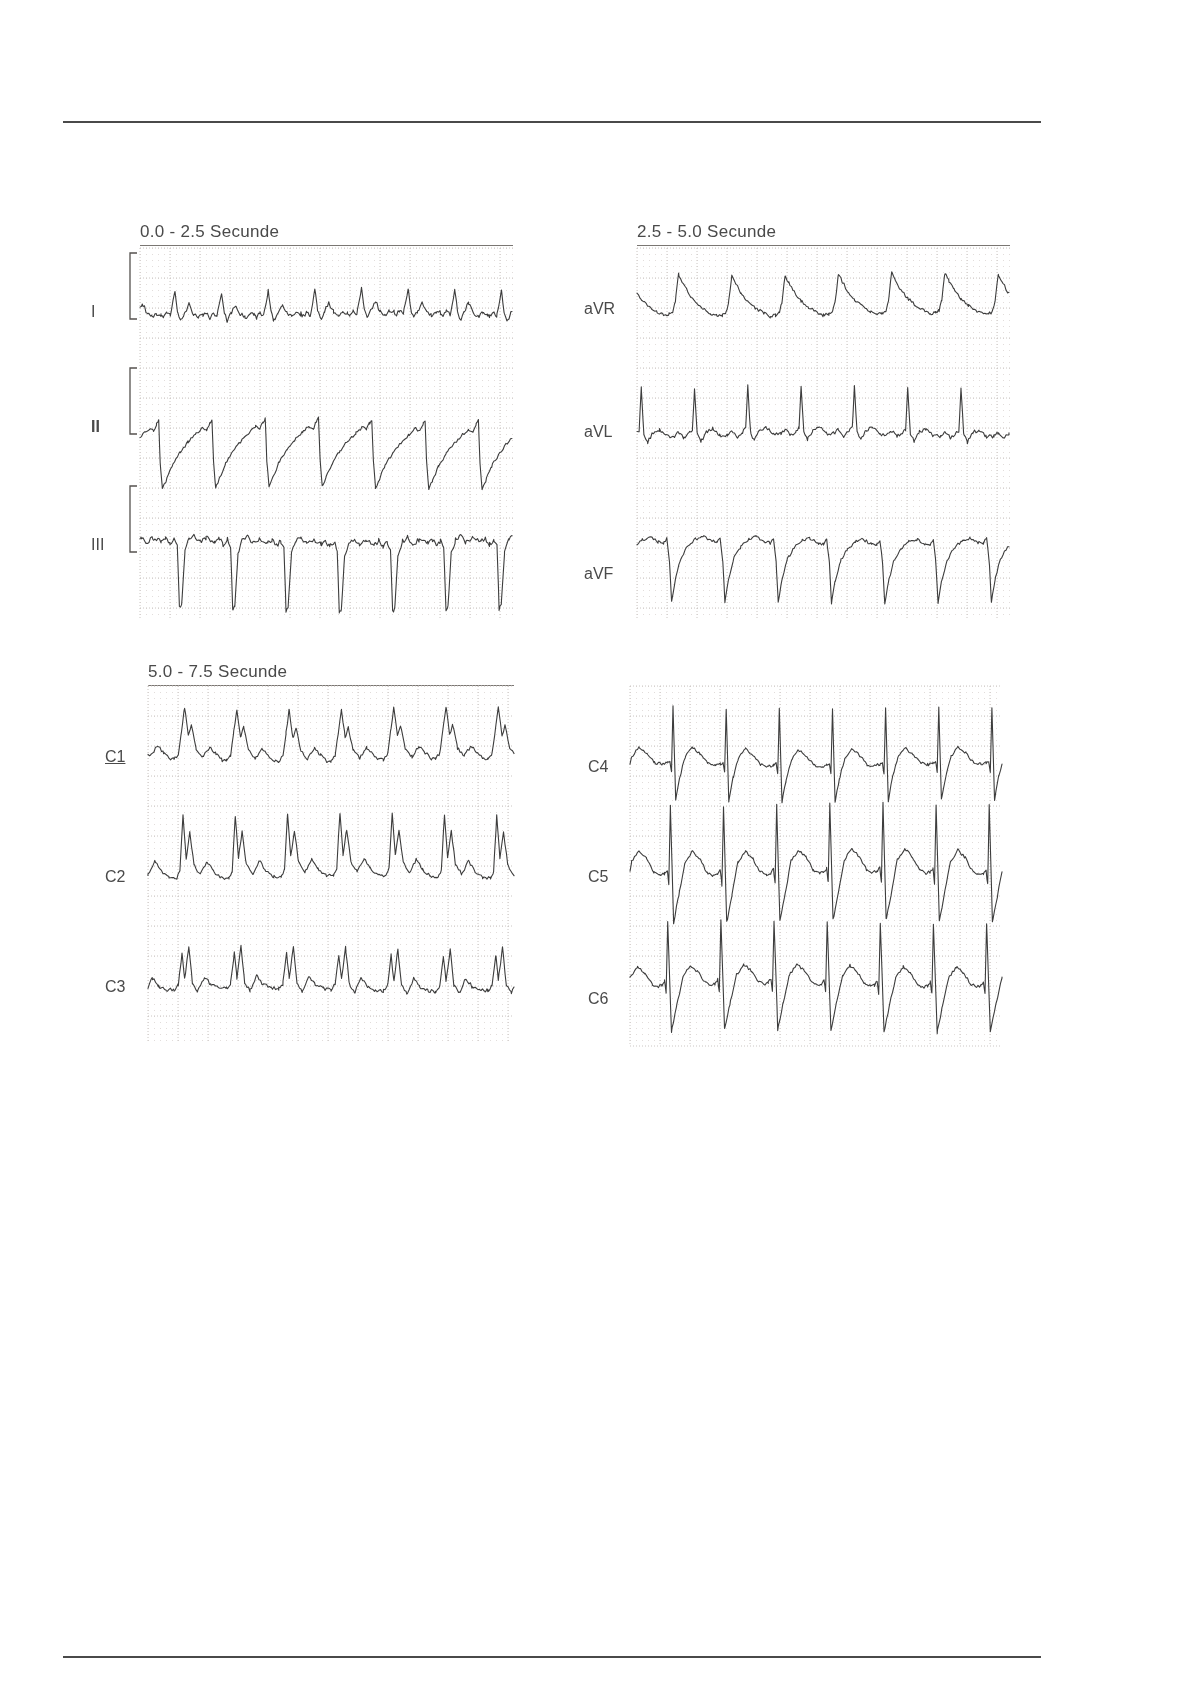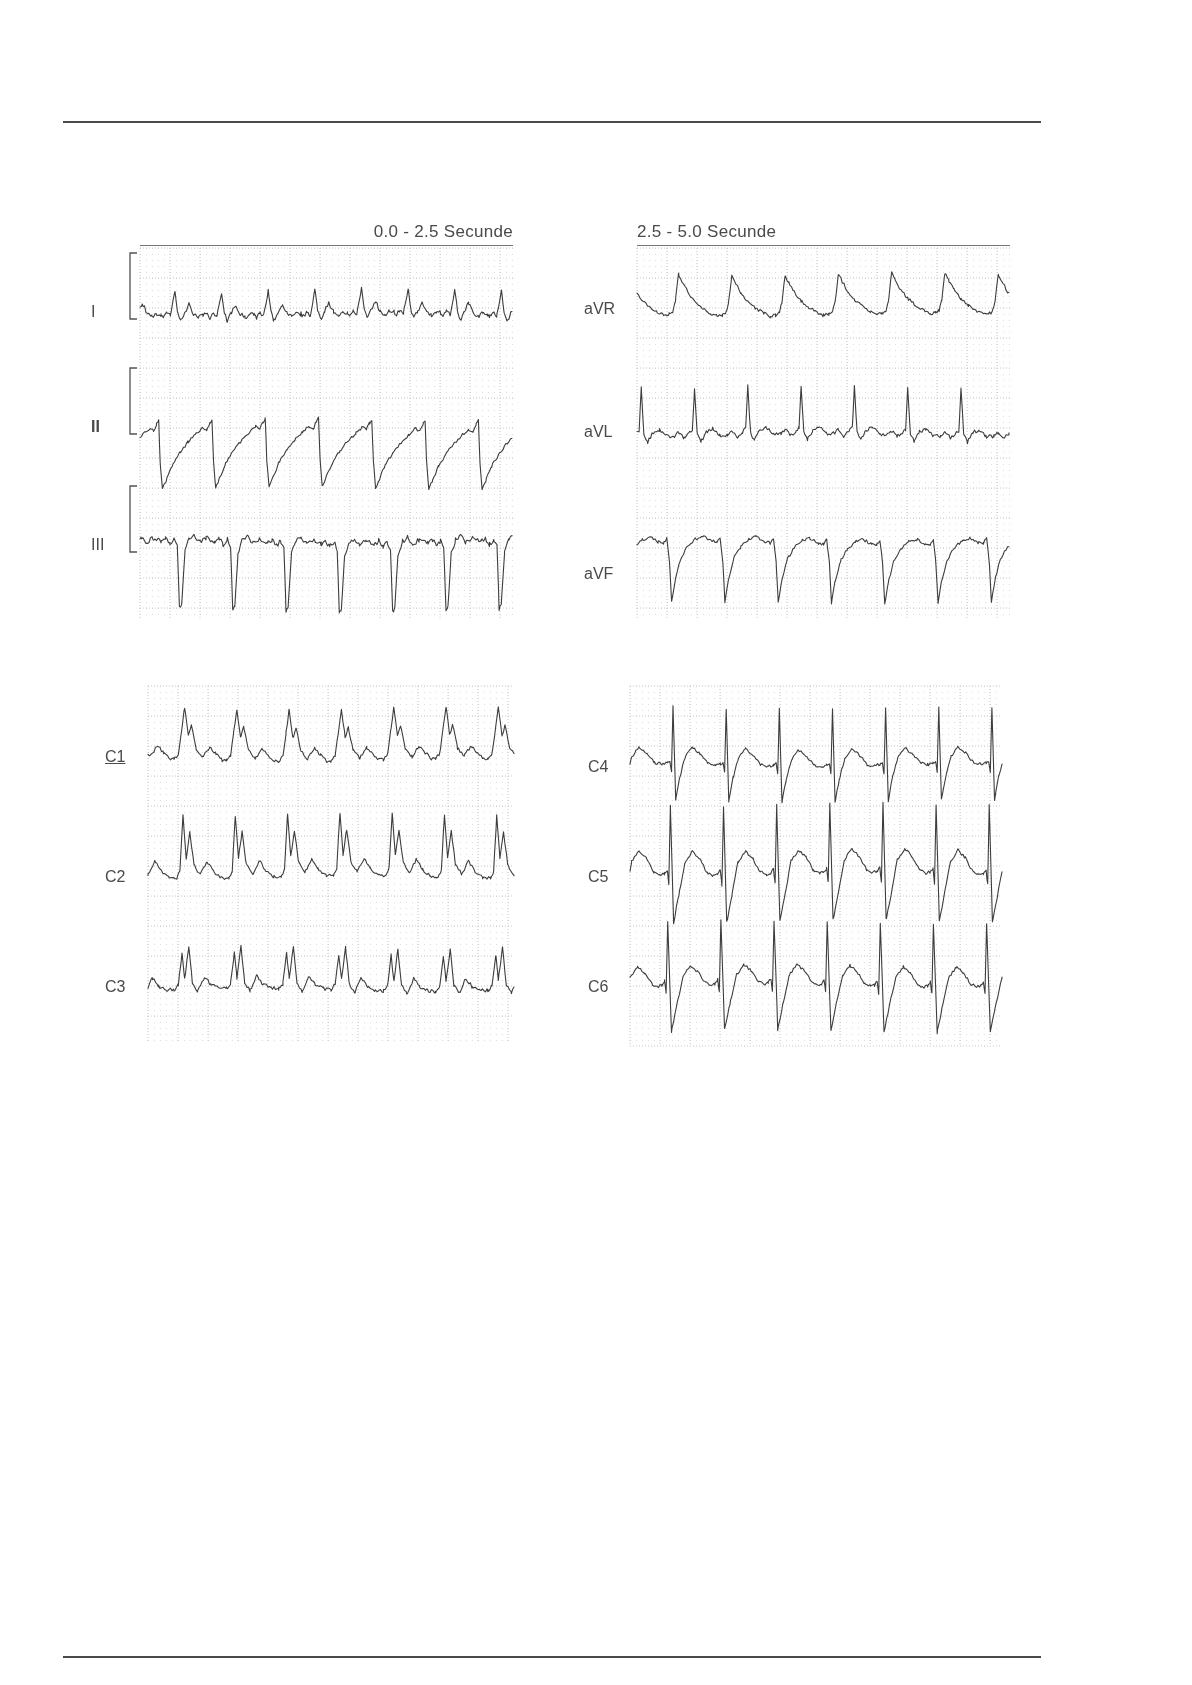--- a/index.html
+++ b/index.html
@@ -27,21 +27,21 @@
   .labels { position: absolute; left: 0; top: 0; }
   .lead-label { position: absolute; font-size: 16px; color: #4a4a4a; white-space: nowrap; }
 </style>
 </head>
 <body>
 
 <div class="rule" style="left:63px; top:121px; width:978px;"></div>
 <div class="rule" style="left:63px; top:1656px; width:978px;"></div>
 
 <div class="quadrant" style="left:85px; top:222px; width:440px; height:410px;">
-  <div class="q-title" style="left:55px; top:0; width:373px;text-align:right;">0.0 - 2.5 Secunde</div>
+  <div class="q-title" style="left:55px; top:0; width:373px;">0.0 - 2.5 Secunde</div>
   <svg class="ecg" width="373" height="372" style="left:55px; top:26px;">
       <defs>
         <pattern id="dots0" width="6" height="6" patternUnits="userSpaceOnUse">
           <rect x="0" y="0" width="1" height="1" fill="#e2dddb"></rect>
         </pattern>
       </defs>
       <rect x="0" y="0" width="373" height="372" fill="url(#dots0)"></rect>
       <line x1="0" y1="0" x2="0" y2="372" stroke="#cbc6c3" stroke-width="1" stroke-dasharray="1 2"></line>
       <line x1="30" y1="0" x2="30" y2="372" stroke="#cbc6c3" stroke-width="1" stroke-dasharray="1 2"></line>
       <line x1="60" y1="0" x2="60" y2="372" stroke="#cbc6c3" stroke-width="1" stroke-dasharray="1 2"></line>
@@ -122,20 +122,21 @@
       <polyline points="0.0,296.7 1.5,295.6 3.0,293.0 4.5,292.6 5.3,290.6 6.0,292.3 7.5,292.4 9.0,291.5 10.5,290.1 12.0,289.1 13.3,288.9 13.5,288.7 15.0,289.1 16.5,291.6 18.0,290.9 19.5,293.3 21.0,295.2 21.3,292.8 22.5,293.2 24.0,294.9 25.5,295.0 26.6,296.1 26.6,295.6 27.0,293.6 28.5,293.4 29.8,289.6 30.0,291.7 31.5,305.1 32.5,314.3 33.0,323.1 34.5,351.7 34.6,353.3 36.0,345.8 37.5,337.2 38.4,331.4 39.0,328.4 40.5,322.7 42.0,316.1 43.5,312.4 43.7,311.5 45.0,308.7 46.5,306.5 48.0,302.1 49.5,299.1 50.6,298.3 51.0,297.9 52.5,297.0 54.0,295.4 55.5,294.8 57.0,291.4 58.5,289.9 58.6,290.6 60.0,291.8 61.5,290.0 63.0,289.8 64.5,288.5 66.0,288.8 66.6,287.7 67.5,288.0 69.0,288.9 70.5,291.7 72.0,291.4 73.5,291.5 74.6,293.0 75.0,293.5 76.5,292.1 78.0,294.4 79.5,293.9 79.9,293.6 79.9,294.6 81.0,292.2 82.5,290.5 83.1,290.1 84.0,298.1 85.5,311.5 85.8,313.5 87.0,335.5 87.9,354.8 88.5,349.8 90.0,340.3 91.5,331.5 91.7,330.9 93.0,326.2 94.5,320.0 96.0,313.9 97.0,309.0 97.5,307.9 99.0,305.7 100.5,303.4 102.0,301.3 103.5,300.7 103.9,297.7 105.0,297.2 106.5,294.9 108.0,294.4 109.5,294.0 111.0,292.8 111.9,290.2 112.5,291.5 114.0,291.3 115.5,289.4 117.0,288.3 118.5,287.9 119.9,288.1 120.0,288.8 121.5,289.0 123.0,292.0 124.5,292.0 126.0,292.7 127.5,294.0 127.9,294.7 129.0,294.6 130.5,293.4 132.0,293.3 133.2,296.4 133.2,296.4 133.5,295.4 135.0,292.0 136.4,291.0 136.5,290.9 138.0,303.9 139.1,313.1 139.5,322.3 141.0,349.0 141.2,354.2 142.5,347.2 144.0,336.9 144.9,332.2 145.5,329.9 147.0,324.4 148.5,317.4 150.0,312.7 150.3,310.5 151.5,307.9 153.0,308.1 154.5,305.0 156.0,300.5 157.2,300.4 157.5,299.6 159.0,296.8 160.5,296.2 162.0,295.6 163.5,294.4 165.0,292.9 165.2,291.3 166.5,292.3 168.0,292.8 169.5,290.3 171.0,289.8 172.5,289.2 173.2,291.6 174.0,292.0 175.5,292.2 177.0,291.6 178.5,294.0 180.0,295.1 181.2,294.8 181.5,296.4 183.0,294.8 184.5,297.0 186.0,295.2 186.5,295.8 186.5,297.1 187.5,294.8 189.0,291.5 189.7,291.0 190.5,299.5 192.0,310.6 192.4,314.5 193.5,336.3 194.5,355.9 195.0,351.3 196.5,342.0 198.0,333.0 198.2,333.7 199.5,328.8 201.0,323.3 202.5,316.4 203.6,313.8 204.0,310.8 205.5,310.5 207.0,307.4 208.5,303.1 210.0,302.6 210.5,300.5 211.5,300.3 213.0,299.1 214.5,298.7 216.0,295.6 217.5,294.1 218.5,294.4 219.0,292.3 220.5,293.5 222.0,292.2 223.5,291.4 225.0,290.4 226.5,291.5 226.5,291.6 228.0,293.8 229.5,291.9 231.0,295.6 232.5,295.8 234.0,294.8 234.5,296.2 235.5,295.5 237.0,296.2 238.5,297.4 239.8,296.0 239.8,297.4 240.0,295.6 241.5,294.9 243.0,292.9 243.0,293.7 244.5,304.6 245.6,315.6 246.0,323.3 247.5,351.1 247.8,355.9 249.0,348.8 250.5,339.0 251.5,333.8 252.0,330.6 253.5,326.9 255.0,320.0 256.5,313.0 256.8,312.7 258.0,311.3 259.5,308.9 261.0,306.3 262.5,302.9 263.8,300.8 264.0,301.3 265.5,300.3 267.0,297.1 268.5,296.4 270.0,294.8 271.5,293.7 271.8,292.3 273.0,293.3 274.5,292.6 276.0,292.6 277.5,293.0 279.0,292.0 279.8,292.7 280.5,290.5 282.0,291.5 283.5,294.6 285.0,295.2 286.5,295.5 287.7,297.0 288.0,295.8 289.5,296.4 291.0,296.6 292.5,296.9 293.1,297.5 293.1,297.5 294.0,294.8 295.5,293.4 296.3,291.6 297.0,297.5 298.5,310.6 298.9,316.6 300.0,335.5 301.1,355.4 301.5,352.1 303.0,342.3 304.5,332.9 304.8,332.5 306.0,328.3 307.5,322.9 309.0,316.4 310.1,312.3 310.5,312.2 312.0,310.1 313.5,305.4 315.0,302.6 316.5,301.6 317.1,300.4 318.0,300.0 319.5,297.2 321.0,295.1 322.5,296.3 324.0,293.2 325.0,293.4 325.5,292.4 327.0,292.1 328.5,292.5 330.0,291.6 331.5,291.7 333.0,289.0 333.0,290.0 334.5,291.7 336.0,291.5 337.5,293.1 339.0,292.8 340.5,294.3 341.0,295.8 342.0,293.4 343.5,294.6 345.0,295.3 346.4,296.2 346.4,294.4 346.5,295.5 348.0,291.5 349.5,290.4 349.6,289.6 351.0,302.0 352.2,314.4 352.5,317.6 354.0,347.1 354.4,354.3 355.5,346.4 357.0,338.5 358.1,332.0 358.5,329.0 360.0,324.7 361.5,317.1 363.0,312.5 363.4,311.2 364.5,310.2 366.0,307.0 367.5,302.9 369.0,302.2 370.3,299.5 370.5,298.7 372.0,298.7 " fill="none" stroke="#3d3d3d" stroke-width="1.1" stroke-linejoin="round" stroke-linecap="round"></polyline>
     </svg>
   <div class="labels">
       <span class="lead-label" style="top: 78px; left: 4px;">aVR</span>
       <span class="lead-label" style="top: 201px; left: 4px;">aVL</span>
       <span class="lead-label" style="top: 311px; left: 4px; margin-top: 32px;">aVF</span>
     </div>
 </div>
 
 <div class="quadrant" style="left:95px; top:662px; width:430px; height:400px;">
+  <div class="q-title" style="left:53px; top:0; width:366px;">5.0 - 7.5 Secunde</div>
   <svg class="ecg" width="366" height="356" style="left:53px; top:24px;">
       <defs>
         <pattern id="dots2" width="6" height="6" patternUnits="userSpaceOnUse">
           <rect x="0" y="0" width="1" height="1" fill="#e2dddb"></rect>
         </pattern>
       </defs>
       <rect x="0" y="0" width="366" height="356" fill="url(#dots2)"></rect>
       <line x1="0" y1="0" x2="0" y2="356" stroke="#cbc6c3" stroke-width="1" stroke-dasharray="1 2"></line>
       <line x1="30" y1="0" x2="30" y2="356" stroke="#cbc6c3" stroke-width="1" stroke-dasharray="1 2"></line>
       <line x1="60" y1="0" x2="60" y2="356" stroke="#cbc6c3" stroke-width="1" stroke-dasharray="1 2"></line>
@@ -206,15 +207,15 @@
       <line x1="0" y1="300" x2="372" y2="300" stroke="#cbc6c3" stroke-width="1" stroke-dasharray="1 2"></line>
       <line x1="0" y1="330" x2="372" y2="330" stroke="#cbc6c3" stroke-width="1" stroke-dasharray="1 2"></line>
       <line x1="0" y1="360" x2="372" y2="360" stroke="#cbc6c3" stroke-width="1" stroke-dasharray="1 2"></line>
       <polyline points="0.0,78.1 1.5,71.1 2.1,70.6 3.0,70.3 4.5,67.9 6.0,64.0 7.5,63.4 9.0,60.7 9.0,61.5 10.5,62.8 12.0,64.1 13.5,64.4 15.0,66.6 16.5,67.6 17.0,67.3 18.0,69.0 19.5,70.9 21.0,72.1 22.5,73.3 24.0,76.8 24.4,75.5 25.5,77.9 27.0,78.4 28.5,76.2 30.0,76.6 31.5,78.8 31.9,79.0 33.0,77.3 34.5,78.3 36.0,76.1 37.2,76.9 37.2,76.3 37.5,75.7 39.0,76.1 39.9,75.4 40.5,79.8 41.5,85.7 42.0,63.2 43.0,19.8 43.5,37.9 45.0,88.3 45.7,114.1 46.5,109.0 48.0,100.6 49.5,92.3 50.0,90.8 51.0,87.8 52.5,79.7 54.0,74.6 55.3,71.7 55.5,70.5 57.0,67.3 58.5,65.5 60.0,63.6 61.5,62.0 62.2,60.9 63.0,62.5 64.5,62.1 66.0,65.2 67.5,66.7 69.0,66.0 70.1,68.7 70.5,68.1 72.0,69.7 73.5,72.1 75.0,73.3 76.5,74.9 77.6,77.4 78.0,76.5 79.5,77.2 81.0,78.6 82.5,78.6 84.0,79.6 85.0,78.5 85.5,79.6 87.0,78.1 88.5,78.2 90.0,77.1 90.3,76.8 90.3,78.9 91.5,78.5 93.0,77.2 93.0,76.3 94.5,85.5 94.6,86.0 96.0,30.2 96.2,23.2 97.5,68.7 98.8,115.9 99.0,113.9 100.5,105.7 102.0,96.8 103.1,90.7 103.5,91.5 105.0,84.3 106.5,78.1 108.0,74.4 108.4,72.7 109.5,70.2 111.0,67.8 112.5,66.8 114.0,63.9 115.3,62.8 115.5,61.9 117.0,63.3 118.5,65.8 120.0,67.7 121.5,68.1 123.0,69.6 123.3,69.9 124.5,70.6 126.0,73.2 127.5,73.9 129.0,76.1 130.5,79.4 130.7,78.7 132.0,77.8 133.5,79.1 135.0,80.0 136.5,81.1 138.0,79.9 138.2,80.3 139.5,79.2 141.0,81.1 142.5,80.1 143.5,78.2 143.5,80.0 144.0,79.2 145.5,77.2 146.1,76.6 147.0,83.4 147.7,87.6 148.5,57.8 149.3,22.2 150.0,46.5 151.5,100.2 152.0,116.8 153.0,109.6 154.5,101.6 156.0,95.5 156.2,93.8 157.5,89.2 159.0,82.5 160.5,77.9 161.6,74.2 162.0,73.7 163.5,70.0 165.0,68.3 166.5,66.5 168.0,63.8 168.5,64.6 169.5,65.5 171.0,64.9 172.5,67.2 174.0,68.5 175.5,70.2 176.4,70.6 177.0,70.7 178.5,73.7 180.0,74.4 181.5,75.1 183.0,78.0 183.9,78.9 184.5,78.4 186.0,80.6 187.5,80.9 189.0,80.8 190.5,80.8 191.3,81.2 192.0,80.9 193.5,81.3 195.0,79.2 196.5,79.3 196.6,78.1 196.6,79.1 198.0,78.9 199.3,77.8 199.5,78.3 200.9,87.7 201.0,84.0 202.5,23.2 202.5,22.9 204.0,77.4 205.1,116.2 205.5,114.1 207.0,104.6 208.5,98.3 209.4,92.7 210.0,91.7 211.5,83.5 213.0,80.0 214.5,74.4 214.7,72.7 216.0,71.1 217.5,69.4 219.0,67.0 220.5,64.7 221.6,62.7 222.0,63.0 223.5,64.1 225.0,66.0 226.5,65.8 228.0,66.9 229.5,70.2 229.6,70.6 231.0,70.9 232.5,71.7 234.0,74.8 235.5,75.9 237.0,78.7 237.0,79.8 238.5,79.5 240.0,80.4 241.5,80.3 243.0,80.2 244.5,79.1 244.5,78.9 246.0,79.6 247.5,77.7 249.0,79.6 249.8,78.9 249.8,79.5 250.5,77.4 252.0,77.3 252.4,76.7 253.5,85.2 254.0,87.9 255.0,47.3 255.6,21.9 256.5,53.4 258.0,105.1 258.3,115.8 259.5,108.1 261.0,98.5 262.5,91.2 262.5,90.4 264.0,86.3 265.5,79.5 267.0,75.5 267.8,71.6 268.5,69.9 270.0,68.3 271.5,65.9 273.0,64.5 274.5,62.2 274.7,62.3 276.0,61.6 277.5,63.9 279.0,66.5 280.5,66.9 282.0,67.2 282.7,68.6 283.5,68.8 285.0,71.4 286.5,71.7 288.0,73.4 289.5,75.2 290.2,76.0 291.0,77.5 292.5,76.3 294.0,77.0 295.5,78.4 297.0,79.7 297.6,77.3 298.5,79.7 300.0,77.0 301.5,77.2 302.9,77.7 302.9,76.0 303.0,76.7 304.5,76.9 305.6,75.7 306.0,77.5 307.2,86.5 307.5,71.8 308.8,21.0 309.0,29.3 310.5,81.6 311.4,113.0 312.0,110.4 313.5,102.4 315.0,95.0 315.7,91.5 316.5,87.5 318.0,81.3 319.5,75.9 321.0,70.9 321.0,69.5 322.5,69.5 324.0,66.8 325.5,63.3 327.0,61.8 327.9,60.3 328.5,61.4 330.0,63.3 331.5,64.0 333.0,65.2 334.5,67.0 335.9,65.8 336.0,66.6 337.5,68.2 339.0,71.8 340.5,74.1 342.0,74.0 343.3,75.3 343.5,76.7 345.0,77.5 346.5,77.7 348.0,78.4 349.5,76.8 350.7,77.0 351.0,78.7 352.5,78.7 354.0,77.1 355.5,75.9 356.1,76.1 356.1,77.7 357.0,75.7 358.5,76.0 358.7,75.8 360.0,84.2 360.3,86.5 361.5,37.9 361.9,21.7 363.0,59.9 364.5,112.8 364.6,114.4 366.0,104.6 367.5,96.4 368.8,89.0 369.0,89.4 370.5,84.4 372.0,78.1 " fill="none" stroke="#3d3d3d" stroke-width="1.1" stroke-linejoin="round" stroke-linecap="round"></polyline>
       <polyline points="0.0,185.3 1.5,176.8 1.6,174.5 3.0,174.3 4.5,170.5 6.0,169.4 7.5,166.3 9.0,164.9 9.0,165.1 10.5,166.9 12.0,168.4 13.5,169.8 15.0,170.3 16.5,171.7 16.5,172.5 18.0,175.2 19.5,177.5 21.0,180.8 22.5,184.6 23.9,187.1 24.0,185.6 25.5,186.6 27.0,187.4 28.5,188.7 30.0,188.6 30.3,189.5 31.5,188.9 33.0,187.1 34.5,188.9 34.5,186.3 34.5,187.5 36.0,186.2 37.2,184.9 37.5,185.4 38.8,198.6 39.0,187.9 40.4,119.2 40.5,125.5 42.0,178.2 43.5,233.1 43.6,237.8 45.0,230.4 46.5,219.9 48.0,212.7 48.9,209.8 49.5,204.6 51.0,198.5 52.5,190.0 54.0,182.1 54.7,177.8 55.5,176.0 57.0,173.8 58.5,171.4 60.0,169.8 61.5,165.8 62.2,164.7 63.0,165.3 64.5,167.4 66.0,170.0 67.5,170.9 69.0,172.6 69.6,172.7 70.5,173.3 72.0,177.1 73.5,178.8 75.0,184.0 76.5,186.3 77.1,186.1 78.0,188.1 79.5,187.1 81.0,188.7 82.5,190.4 83.4,189.0 84.0,189.3 85.5,188.6 87.0,187.9 87.7,187.7 87.7,188.4 88.5,186.4 90.0,183.8 90.3,184.6 91.5,194.3 91.9,200.1 93.0,147.1 93.5,120.8 94.5,155.6 96.0,211.7 96.7,235.3 97.5,233.6 99.0,224.7 100.5,216.5 102.0,209.9 102.0,208.5 103.5,199.6 105.0,191.8 106.5,182.8 107.9,175.5 108.0,176.9 109.5,174.5 111.0,172.7 112.5,168.9 114.0,167.5 115.3,165.9 115.5,164.7 117.0,166.0 118.5,169.5 120.0,170.0 121.5,171.3 122.8,172.6 123.0,171.7 124.5,176.8 126.0,179.6 127.5,180.9 129.0,184.7 130.2,185.9 130.5,185.2 132.0,185.2 133.5,187.4 135.0,188.1 136.5,188.4 136.6,189.6 138.0,189.0 139.5,188.0 140.8,188.2 140.8,187.8 141.0,187.0 142.5,183.4 143.5,182.3 144.0,188.7 145.1,197.0 145.5,177.5 146.7,118.2 147.0,131.3 148.5,186.8 149.9,234.2 150.0,234.2 151.5,227.0 153.0,218.3 154.5,211.4 155.2,207.1 156.0,203.5 157.5,195.8 159.0,185.3 160.5,176.8 161.0,173.9 162.0,173.9 163.5,170.6 165.0,170.1 166.5,168.0 168.0,164.8 168.5,164.8 169.5,165.9 171.0,165.6 172.5,168.7 174.0,168.4 175.5,170.5 175.9,170.0 177.0,173.3 178.5,175.2 180.0,177.0 181.5,180.9 183.0,184.9 183.3,183.5 184.5,185.7 186.0,185.2 187.5,185.7 189.0,186.3 189.7,187.9 190.5,186.3 192.0,185.6 193.5,186.4 194.0,185.7 194.0,185.2 195.0,185.3 196.5,183.2 196.6,181.4 198.0,195.3 198.2,195.4 199.5,134.4 199.8,117.0 201.0,159.7 202.5,214.5 203.0,232.8 204.0,230.2 205.5,221.3 207.0,213.5 208.3,206.9 208.5,205.8 210.0,197.4 211.5,189.7 213.0,181.4 214.2,174.8 214.5,174.6 216.0,172.4 217.5,167.8 219.0,166.1 220.5,164.4 221.6,162.8 222.0,162.5 223.5,165.4 225.0,166.2 226.5,166.6 228.0,170.2 229.0,170.9 229.5,170.7 231.0,173.3 232.5,177.3 234.0,178.7 235.5,180.7 236.5,184.7 237.0,183.8 238.5,184.9 240.0,185.7 241.5,187.2 242.9,186.1 243.0,185.9 244.5,184.6 246.0,186.5 247.1,184.8 247.1,185.6 247.5,185.5 249.0,181.6 249.8,180.9 250.5,188.6 251.4,196.3 252.0,164.3 253.0,116.3 253.5,136.5 255.0,191.4 256.1,232.6 256.5,232.3 258.0,223.5 259.5,217.3 261.0,209.9 261.5,206.7 262.5,200.6 264.0,192.5 265.5,182.8 267.0,174.3 267.3,172.8 268.5,172.9 270.0,169.8 271.5,168.5 273.0,166.1 274.5,163.6 274.7,162.5 276.0,164.8 277.5,164.4 279.0,166.1 280.5,168.8 282.0,171.4 282.2,171.3 283.5,173.7 285.0,175.9 286.5,178.7 288.0,180.5 289.5,183.8 289.6,183.2 291.0,184.4 292.5,184.4 294.0,185.8 295.5,187.5 296.0,188.4 297.0,187.6 298.5,185.0 300.0,187.2 300.3,185.0 300.3,184.9 301.5,184.5 302.9,183.5 303.0,181.9 304.5,197.9 304.5,198.3 306.0,122.8 306.1,119.1 307.5,169.5 309.0,223.3 309.3,234.8 310.5,228.6 312.0,221.9 313.5,213.1 314.6,206.3 315.0,204.0 316.5,196.8 318.0,188.1 319.5,180.4 320.5,175.4 321.0,175.0 322.5,173.4 324.0,171.2 325.5,168.4 327.0,164.9 327.9,162.8 328.5,163.5 330.0,166.3 331.5,169.2 333.0,168.3 334.5,172.0 335.3,170.7 336.0,172.0 337.5,175.5 339.0,179.8 340.5,182.6 342.0,183.1 342.8,184.9 343.5,185.5 345.0,186.8 346.5,188.1 348.0,187.9 349.1,188.2 349.5,188.0 351.0,188.3 352.5,187.5 353.4,187.4 353.4,188.6 354.0,186.3 355.5,185.0 356.1,184.1 357.0,193.7 357.7,197.6 358.5,157.5 359.2,118.6 360.0,147.0 361.5,201.4 362.4,235.8 363.0,233.2 364.5,224.7 366.0,217.5 367.5,210.8 367.7,208.6 369.0,200.4 370.5,193.0 372.0,185.9 " fill="none" stroke="#3d3d3d" stroke-width="1.1" stroke-linejoin="round" stroke-linecap="round"></polyline>
       <polyline points="0.0,291.3 0.0,290.9 1.5,289.3 3.0,288.1 4.5,284.9 6.0,282.6 7.4,281.8 7.5,280.3 9.0,282.5 10.5,282.6 12.0,285.6 13.5,286.5 14.9,288.0 15.0,287.2 16.5,289.6 18.0,292.1 19.5,293.9 21.0,295.5 22.3,298.1 22.5,299.3 24.0,300.2 25.5,300.0 27.0,300.2 28.2,301.3 28.5,301.6 30.0,298.6 31.5,299.2 31.9,298.6 31.9,300.2 33.0,297.7 34.5,295.9 34.5,293.8 36.0,306.0 36.1,307.1 37.5,246.0 37.7,235.5 39.0,273.5 40.5,318.7 41.5,346.5 42.0,341.9 43.5,336.3 45.0,327.5 46.5,320.7 46.8,318.4 48.0,313.1 49.5,308.2 51.0,300.3 52.5,292.9 53.1,290.5 54.0,289.0 55.5,286.7 57.0,283.6 58.5,282.8 60.0,280.4 60.6,280.1 61.5,281.3 63.0,282.1 64.5,282.9 66.0,285.6 67.5,284.6 68.0,285.8 69.0,286.2 70.5,289.3 72.0,292.8 73.5,295.0 75.0,295.2 75.5,296.0 76.5,296.1 78.0,297.4 79.5,299.3 81.0,299.4 81.3,299.5 82.5,299.0 84.0,297.2 85.0,299.1 85.0,297.9 85.5,296.3 87.0,295.6 87.7,292.4 88.5,300.6 89.3,305.7 90.0,274.6 90.9,233.8 91.5,252.1 93.0,295.9 94.5,341.7 94.6,342.5 96.0,336.8 97.5,329.9 99.0,321.5 99.9,319.1 100.5,314.4 102.0,309.6 103.5,302.5 105.0,295.3 106.3,289.0 106.5,287.6 108.0,287.6 109.5,285.8 111.0,282.6 112.5,280.7 113.7,277.9 114.0,279.7 115.5,280.2 117.0,279.9 118.5,283.6 120.0,282.6 121.2,285.6 121.5,285.5 123.0,287.0 124.5,289.2 126.0,292.0 127.5,294.9 128.6,295.9 129.0,295.2 130.5,295.5 132.0,296.3 133.5,298.0 134.5,298.9 135.0,299.0 136.5,296.9 138.0,295.9 138.2,297.4 138.2,295.7 139.5,293.6 140.8,293.8 141.0,293.5 142.4,305.4 142.5,301.2 144.0,235.8 144.0,235.3 145.5,276.5 147.0,320.4 147.7,344.6 148.5,339.0 150.0,333.5 151.5,326.0 153.0,316.6 153.1,317.4 154.5,311.9 156.0,304.3 157.5,298.0 159.0,289.8 159.4,289.6 160.5,286.2 162.0,286.4 163.5,282.3 165.0,281.5 166.5,278.6 166.9,277.9 168.0,279.1 169.5,279.6 171.0,282.9 172.5,282.0 174.0,284.1 174.3,285.1 175.5,286.4 177.0,288.2 178.5,290.0 180.0,293.6 181.5,295.8 181.7,295.8 183.0,296.4 184.5,297.9 186.0,297.9 187.5,299.0 187.6,299.1 189.0,299.6 190.5,298.5 191.3,298.7 191.3,299.0 192.0,297.5 193.5,294.6 194.0,293.8 195.0,300.6 195.6,305.6 196.5,265.9 197.2,235.7 198.0,258.8 199.5,304.7 200.9,343.4 201.0,344.5 202.5,337.4 204.0,329.3 205.5,321.5 206.2,317.3 207.0,314.4 208.5,308.1 210.0,300.8 211.5,294.8 212.6,289.3 213.0,290.0 214.5,287.2 216.0,284.6 217.5,282.1 219.0,281.4 220.0,278.2 220.5,281.1 222.0,281.5 223.5,281.5 225.0,284.0 226.5,285.6 227.5,287.0 228.0,288.3 229.5,288.5 231.0,292.4 232.5,294.5 234.0,297.4 234.9,296.9 235.5,298.3 237.0,298.8 238.5,299.7 240.0,298.7 240.7,300.1 241.5,299.4 243.0,298.7 244.5,298.0 244.5,300.4 244.5,300.4 246.0,295.8 247.1,295.5 247.5,298.2 248.7,308.5 249.0,294.4 250.3,237.2 250.5,243.6 252.0,285.6 253.5,330.7 254.0,345.8 255.0,342.2 256.5,333.1 258.0,327.6 259.3,319.9 259.5,318.8 261.0,311.3 262.5,306.5 264.0,300.2 265.5,292.8 265.7,291.4 267.0,289.1 268.5,286.7 270.0,286.2 271.5,283.0 273.0,282.3 273.2,279.5 274.5,282.7 276.0,282.9 277.5,284.2 279.0,286.4 280.5,286.6 280.6,287.3 282.0,289.0 283.5,292.9 285.0,294.1 286.5,296.9 288.0,299.2 288.0,298.8 289.5,299.4 291.0,301.3 292.5,300.5 293.9,302.1 294.0,302.3 295.5,299.6 297.0,299.1 297.6,300.7 297.6,301.0 298.5,298.5 300.0,297.5 300.3,295.1 301.5,305.9 301.9,306.9 303.0,256.4 303.4,238.2 304.5,269.3 306.0,311.9 307.2,347.6 307.5,343.5 309.0,337.4 310.5,331.1 312.0,321.4 312.5,319.8 313.5,315.4 315.0,308.3 316.5,301.1 318.0,294.9 318.9,291.3 319.5,289.8 321.0,289.5 322.5,285.2 324.0,285.4 325.5,281.5 326.3,281.9 327.0,280.6 328.5,282.8 330.0,283.1 331.5,285.4 333.0,287.4 333.7,287.0 334.5,288.4 336.0,291.9 337.5,291.8 339.0,296.5 340.5,298.4 341.2,299.5 342.0,298.9 343.5,298.1 345.0,300.2 346.5,301.4 347.0,300.8 348.0,299.4 349.5,301.2 350.7,298.9 350.7,300.0 351.0,298.7 352.5,297.9 353.4,296.0 354.0,300.7 355.0,307.5 355.5,285.1 356.6,237.8 357.0,248.0 358.5,294.1 360.0,335.6 360.3,345.7 361.5,339.6 363.0,331.8 364.5,325.4 365.6,319.3 366.0,317.5 367.5,312.4 369.0,304.8 370.5,297.4 372.0,292.0 372.0,291.1 " fill="none" stroke="#3d3d3d" stroke-width="1.1" stroke-linejoin="round" stroke-linecap="round"></polyline>
     </svg>
   <div class="labels">
       <span class="lead-label" style="top: 96px; left: 10px;">C4</span>
       <span class="lead-label" style="top: 206px; left: 10px;">C5</span>
-      <span class="lead-label" style="top: 316px; left: 10px;">C6</span>
+      <span class="lead-label" style="top: 328px; left: 10px;">C6</span>
     </div>
 </div>
 
 </body></html>

